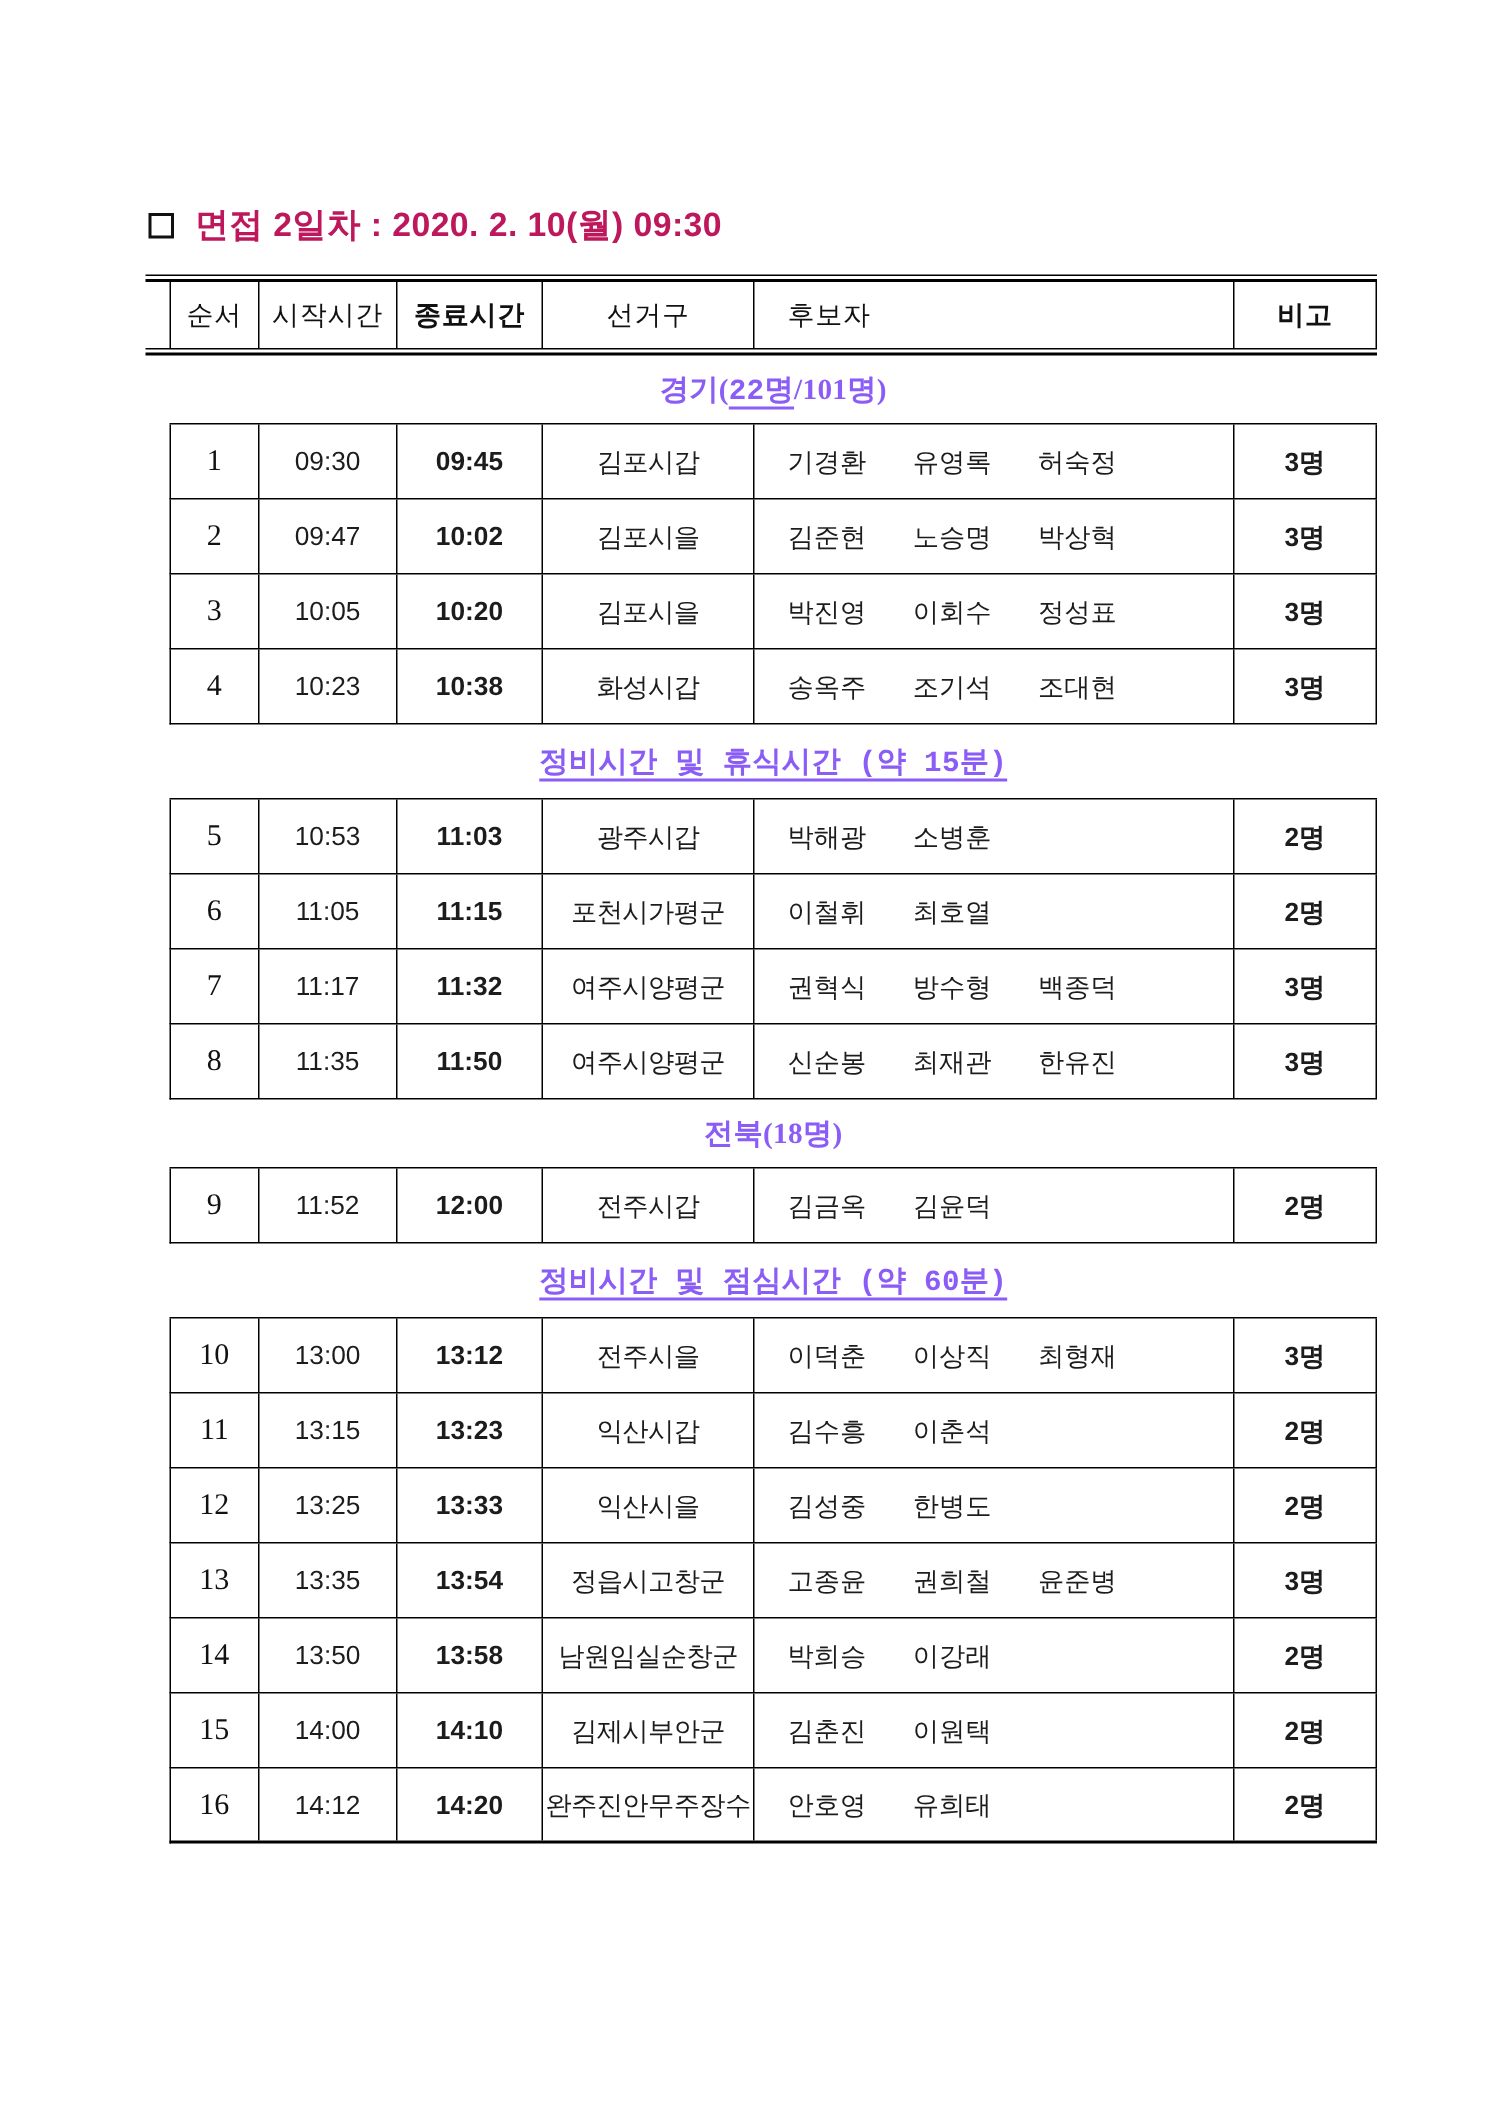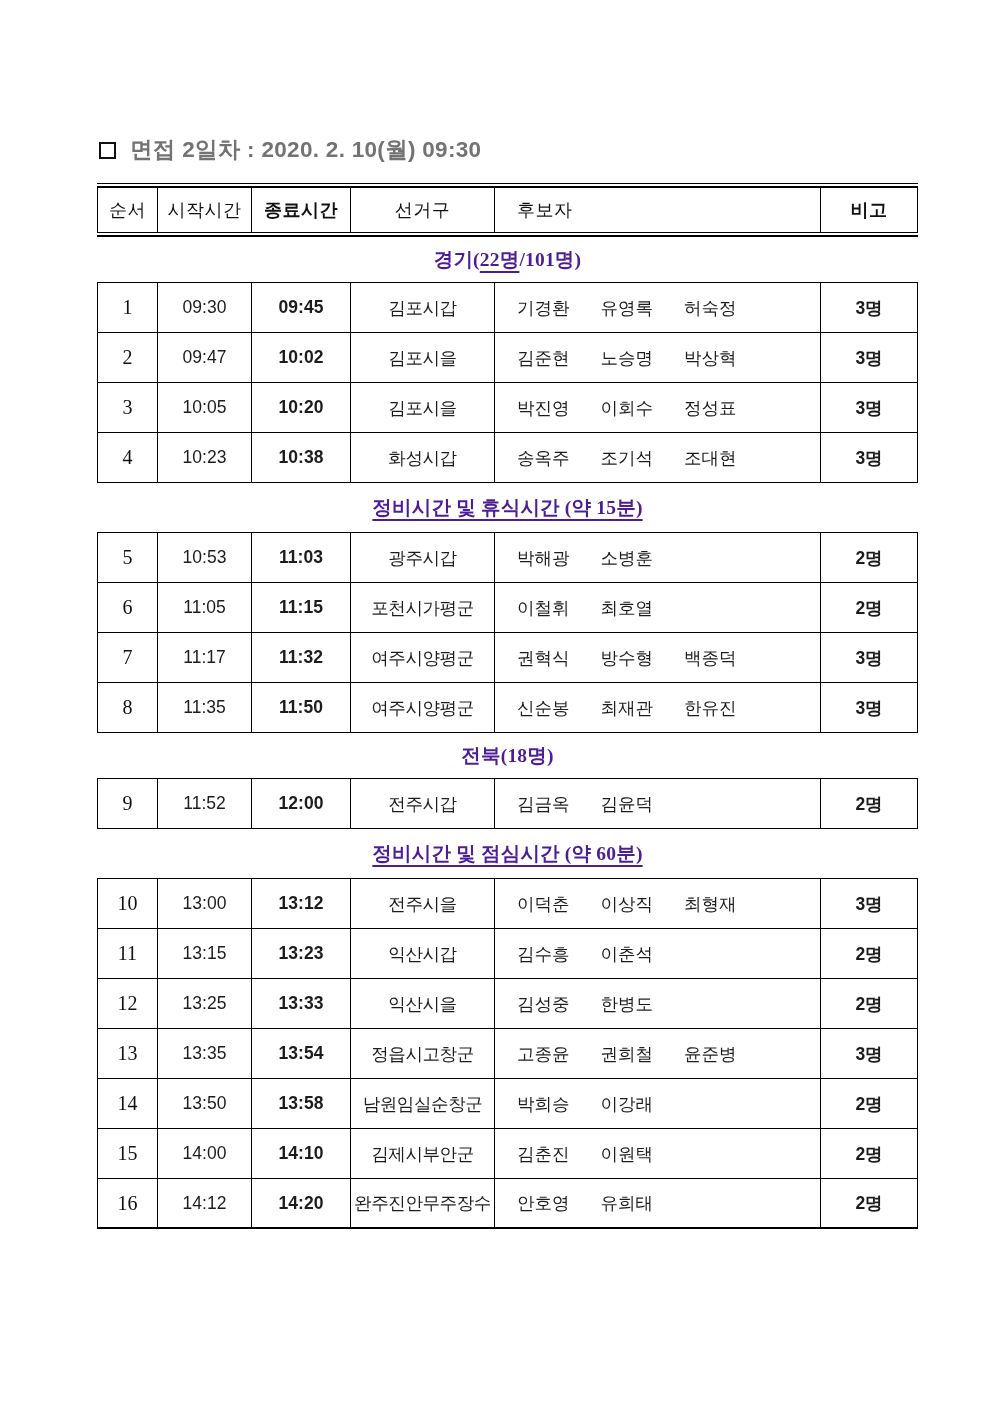--- a/index.html
+++ b/index.html
@@ -11,40 +11,40 @@
     position: relative;
     overflow: hidden;
   }
   .page { position: absolute; inset: 0; background: #ffffff; }
 
   
   .doc-title {
     position: absolute; left: 99px; top: 134px;
     display: flex; align-items: center; gap: 14px;
     font-weight: 700; font-size: 22.5px; letter-spacing: 0.3px;
-    color: #737373; white-space: nowrap;
+    color: #be185d; white-space: nowrap;
   }
   .checkbox {
     width: 13px; height: 13px;
     border: 2.3px solid #111;
     display: inline-block; margin-top: 2px;
     flex: 0 0 auto;
   }
 
   
   .tbl {
     position: absolute; left: 97px; top: 183px; width: 821px;
     background: #fff;
   }
   .rule {
     height: 2px;
     border-top: 1.8px solid #000;
     border-bottom: 2.2px solid #000;
   }
-  .row { display: flex; align-items: stretch; border-bottom: 1.6px solid #000; box-sizing: border-box; }
+  .row { display: flex; align-items: stretch; border-bottom: 1.6px solid #000; box-sizing: border-box; margin-left: 16px; }
   .row.cells { border-left: 1.6px solid #000; }
   .row.header { height: 44px; border-bottom: none; }
   .row.data   { height: 50px; }
   .row.free   { height: 46px; display: flex; align-items: center; justify-content: center; }
   .row.break  { height: 50px; }
   .tbl > :last-child { border-bottom: 2.6px solid #000; }
 
   .cell {
     display: flex; align-items: center; justify-content: center;
     box-sizing: border-box; border-right: 1.6px solid #000;
@@ -61,27 +61,28 @@
 
   .row.data .cell { font-size: 17.5px; color: #1c1c1c; }
   .row.data .cell.col0 {
     font-family: "Liberation Serif", "DejaVu Serif", serif;
     font-size: 20px; font-weight: 500; color: #111;
   }
   .cand + .cand { margin-left: 31px; }
 
   .row.free {
     font-family: "Liberation Serif", "DejaVu Serif", serif;
-    font-weight: 700; font-size: 19.5px; color: #4c1d95;
+    font-weight: 700; font-size: 19.5px; color: #8b5cf6;
     letter-spacing: 0.2px;
   }
   .u, .u-full {
     text-decoration: underline;
     text-underline-offset: 5px;
     text-decoration-thickness: 1.5px;
+    font-family: Liberation Mono, monospace;
   }
 </style>
 </head>
 <body>
 
 <div class="page">
 
   <div class="doc-title">
     <span class="checkbox"></span>
     <span>면접 2일차 : 2020. 2. 10(월) 09:30</span>

